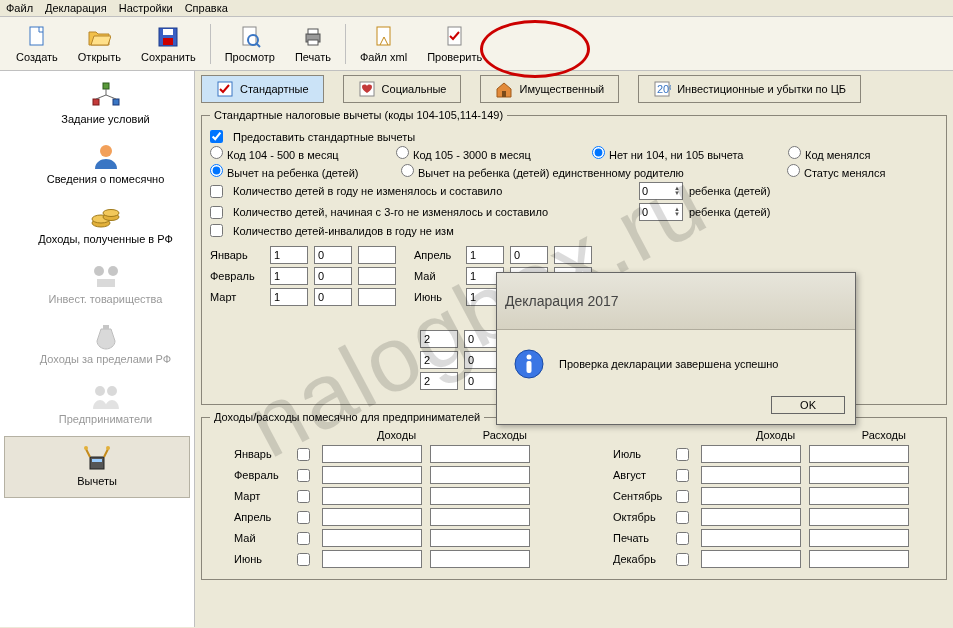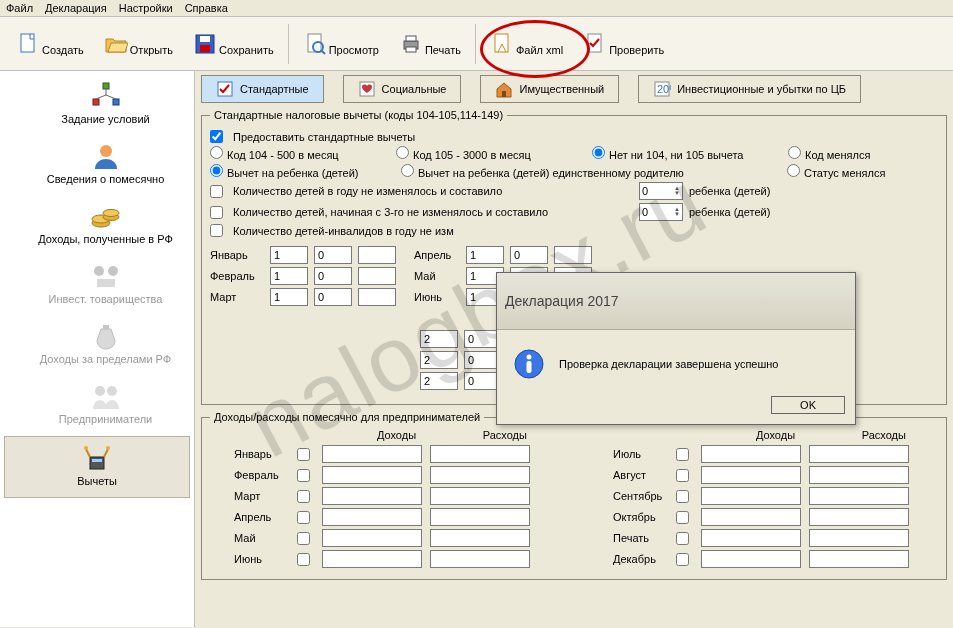--- a/index.html
+++ b/index.html
@@ -2,21 +2,21 @@
 <html><head>
 <meta charset="utf-8">
 <style>
 * { box-sizing: border-box; margin: 0; padding: 0; font-family: Tahoma, Arial, sans-serif; font-size: 11px; }
 body { background: #ece9d8; width: 953px; height: 628px; overflow: hidden; position: relative; }
 
 .menubar { background: #ece9d8; border-bottom: 1px solid #c0c0c0; padding: 2px 6px; display: flex; gap: 12px; }
 .menubar span { cursor: default; }
 
 .toolbar { background: #f5f3ea; border-bottom: 1px solid #c0c0c0; padding: 3px 6px; display: flex; align-items: center; height: 54px; }
-.tool-btn { display: flex; flex-direction: row; align-items: flex-end; padding: 2px 10px; cursor: pointer; gap: 2px; }
+.tool-btn { display: flex; flex-direction: column; align-items: center; padding: 2px 10px; cursor: pointer; gap: 2px; }
 .tool-btn svg { width: 24px; height: 24px; }
 .tool-sep { width: 1px; height: 40px; background: #c0c0c0; margin: 0 4px; }
 
 .main { display: flex; height: calc(628px - 18px - 54px); }
 .sidebar { width: 195px; background: #fff; border-right: 1px solid #c0c0c0; display: flex; flex-direction: column; padding-top: 4px; }
 .side-item { display: flex; flex-direction: column; align-items: center; padding: 6px 4px 10px; cursor: pointer; text-align: center; margin-left: 17px; }
 .side-item.active { background: #e8e4d8; border: 1px solid #b5b1a3; margin: 1px 4px; }
 .side-item svg { width: 34px; height: 30px; margin-bottom: 2px; }
 .side-item.dim { color: #999; }
 .side-item.dim svg { opacity: 0.55; }

